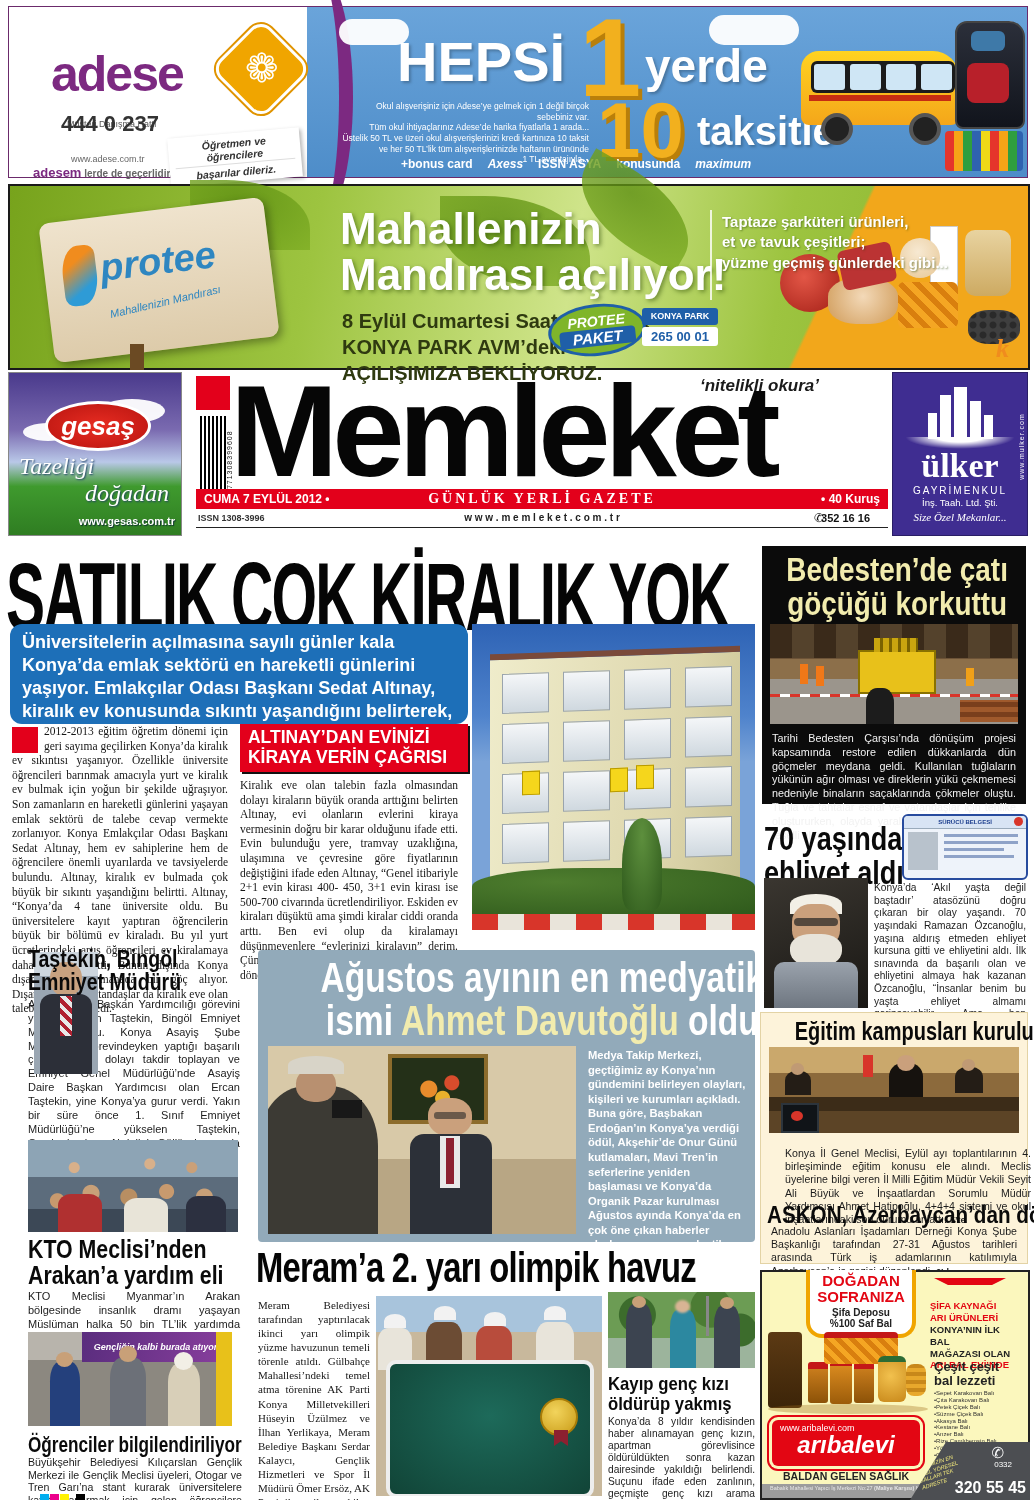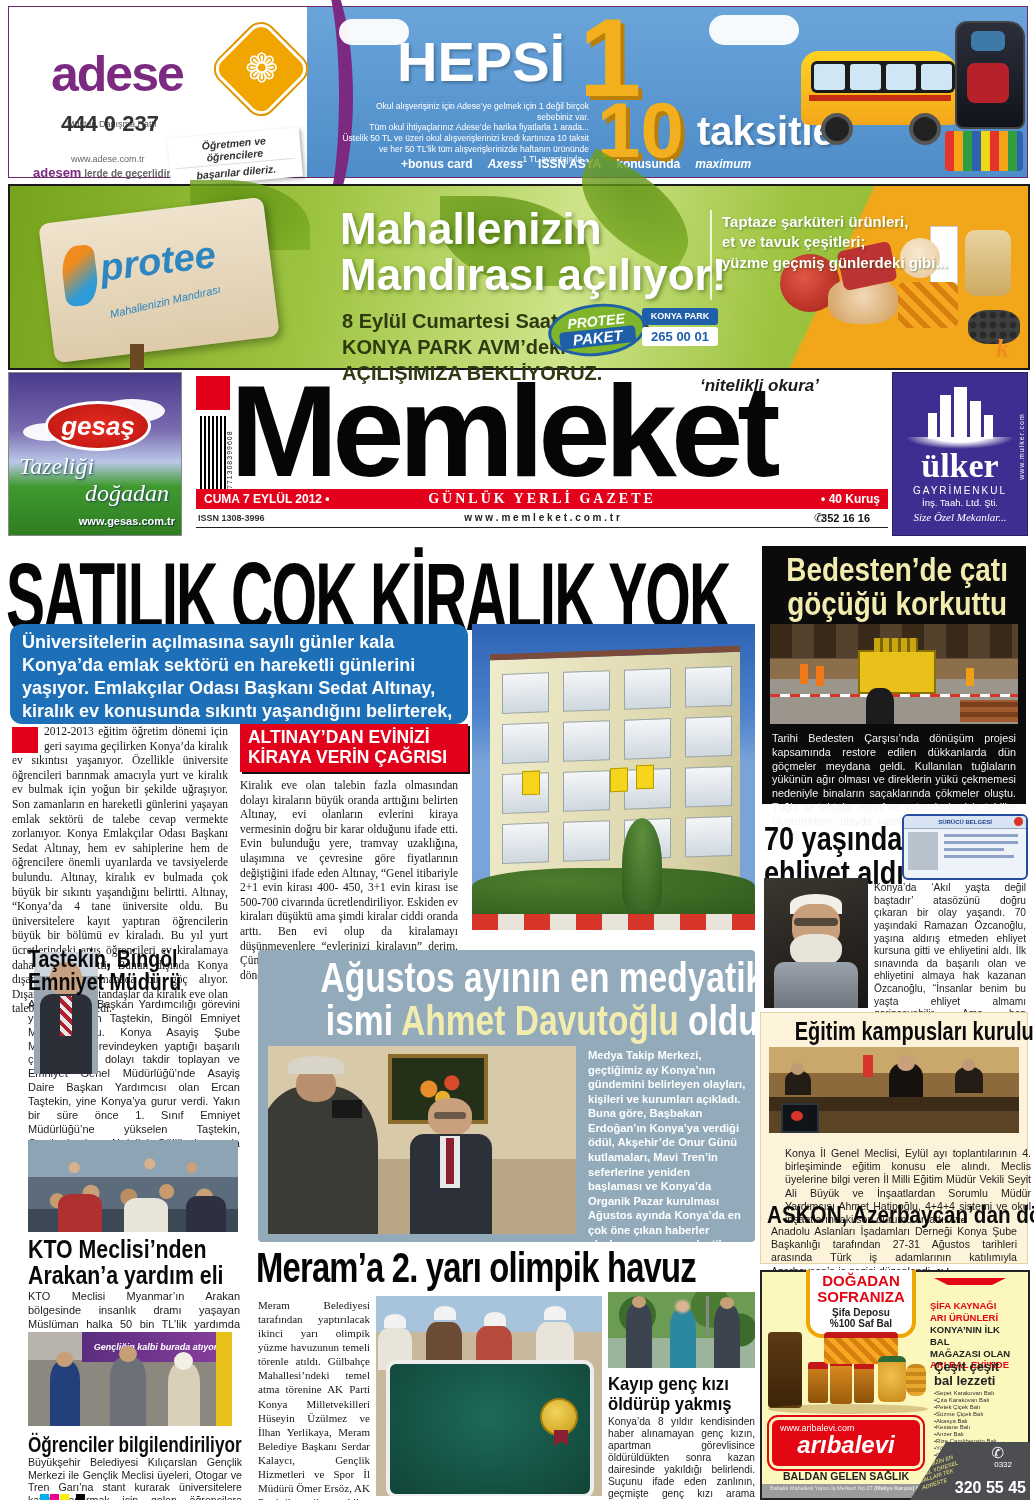--- a/index.html
+++ b/index.html
@@ -66,20 +66,21 @@
     </div>
     <div class="abs" style="left:160px;top:126px;width:120px;padding:4px 6px;background:#fff;box-shadow:2px 2px 4px rgba(0,0,0,.3);transform:rotate(-5deg);font-size:10.5px;font-style:italic;font-weight:bold;color:#333;text-align:center;">
       <div>Öğretmen ve öğrencilere</div>
       <div style="border-top:1px solid #ddd;margin-top:2px;padding-top:2px;">başarılar dileriz.</div>
     </div>
     <div class="abs cloud" style="left:330px;top:12px;width:70px;height:26px;"></div>
     <div class="abs cloud" style="left:700px;top:8px;width:90px;height:30px;"></div>
     <div class="abs cloud" style="left:950px;top:14px;width:60px;height:22px;"></div>
     <div class="abs" style="left:388px;top:22px;font-size:56px;font-weight:900;color:#fff;text-shadow:2px 2px 3px rgba(0,0,0,.25);">HEPSİ</div>
     <div class="abs" style="left:570px;top:-14px;font-size:112px;font-weight:900;color:#f2b01e;text-shadow:4px 4px 0 #b97f0a;">1</div>
+    <div class="abs" style="left:636px;top:32px;font-size:46px;font-weight:bold;color:#fff;text-shadow:2px 2px 3px rgba(0,0,0,.25);">yerde</div>
     <div class="abs" style="left:588px;top:78px;font-size:78px;font-weight:900;color:#f2b01e;text-shadow:4px 4px 0 #b97f0a;">10</div>
     <div class="abs" style="left:688px;top:102px;font-size:40px;font-weight:bold;color:#fff;text-shadow:2px 2px 3px rgba(0,0,0,.25);">taksitle</div>
     <div class="abs" style="left:330px;top:94px;width:250px;font-size:8.5px;line-height:1.25;color:#fff;text-align:right;white-space:pre-line;">Okul alışverişiniz için Adese’ye gelmek için 1 değil birçok sebebiniz var.
 Tüm okul ihtiyaçlarınız Adese’de harika fiyatlarla 1 arada...
 Üstelik 50 TL ve üzeri okul alışverişlerinizi kredi kartınıza 10 taksit
 ve her 50 TL’lik tüm alışverişlerinizde haftanın ürününde
 1 TL avantajıyla...</div>
     <div class="abs" style="left:392px;top:150px;width:370px;display:flex;gap:15px;color:#fff;font-size:12px;font-weight:bold;align-items:flex-end;">
       <span>+bonus card</span>
       <span style="font-style:italic;">Axess</span>

